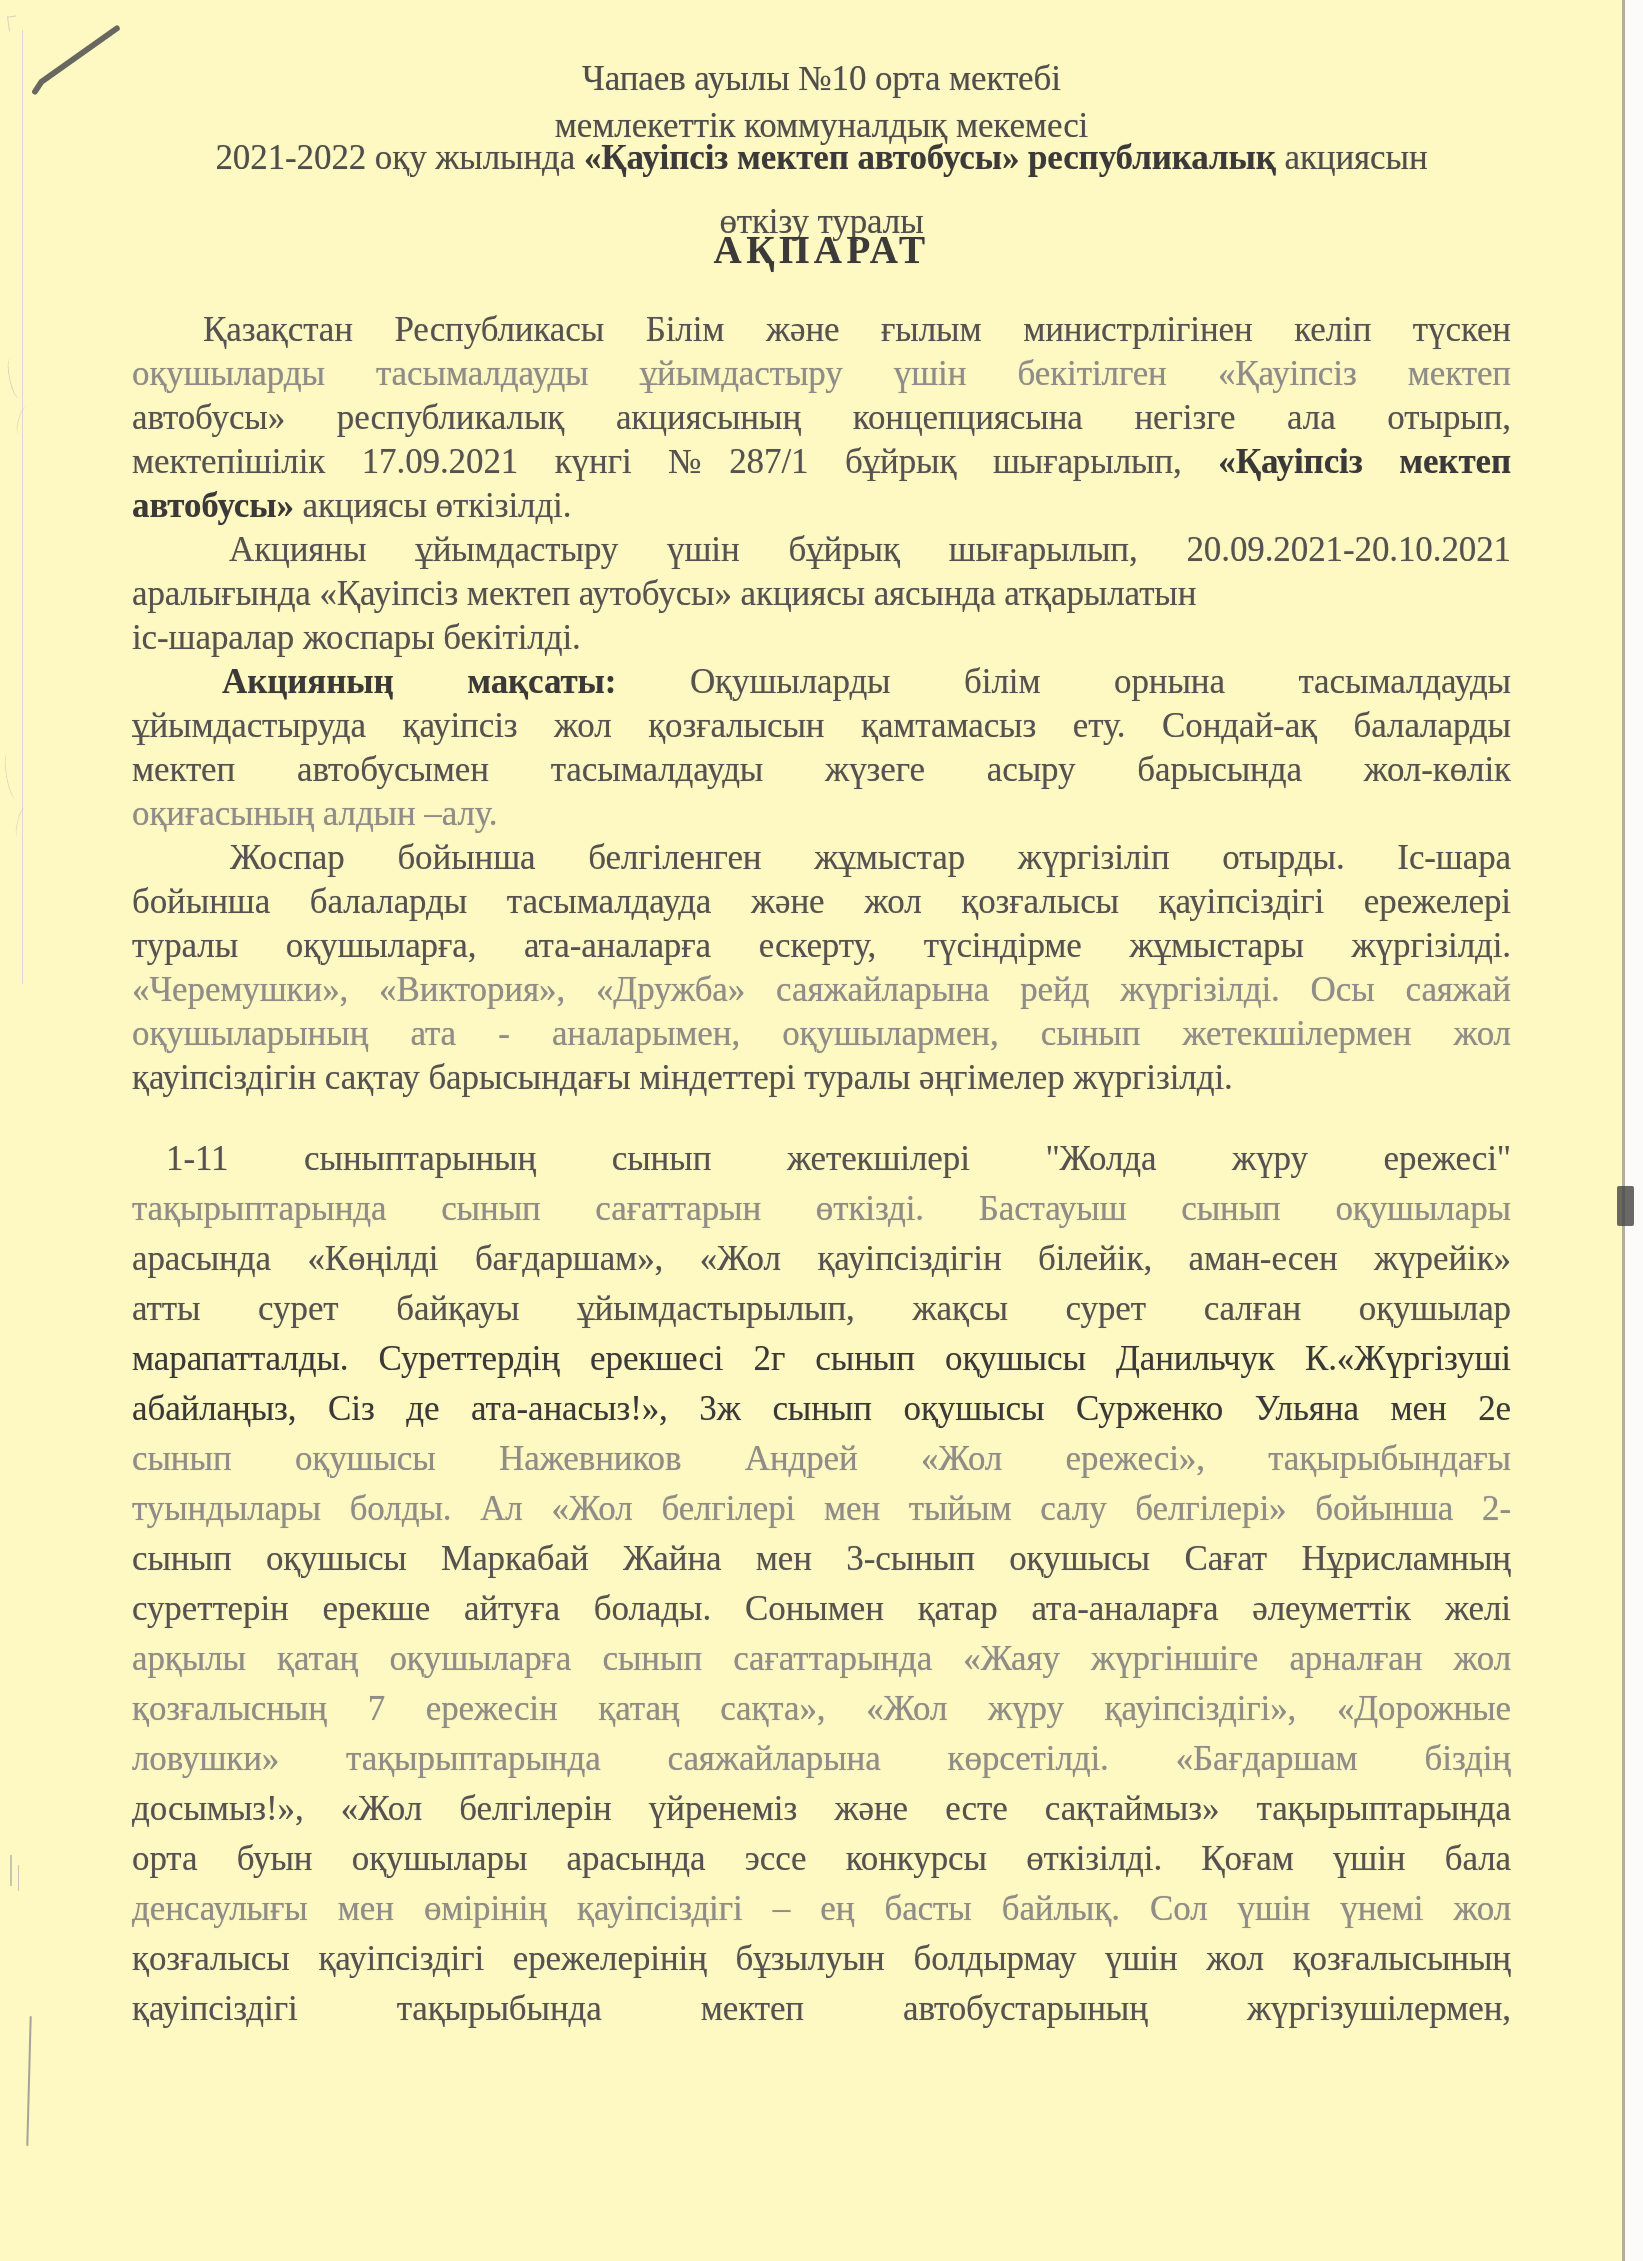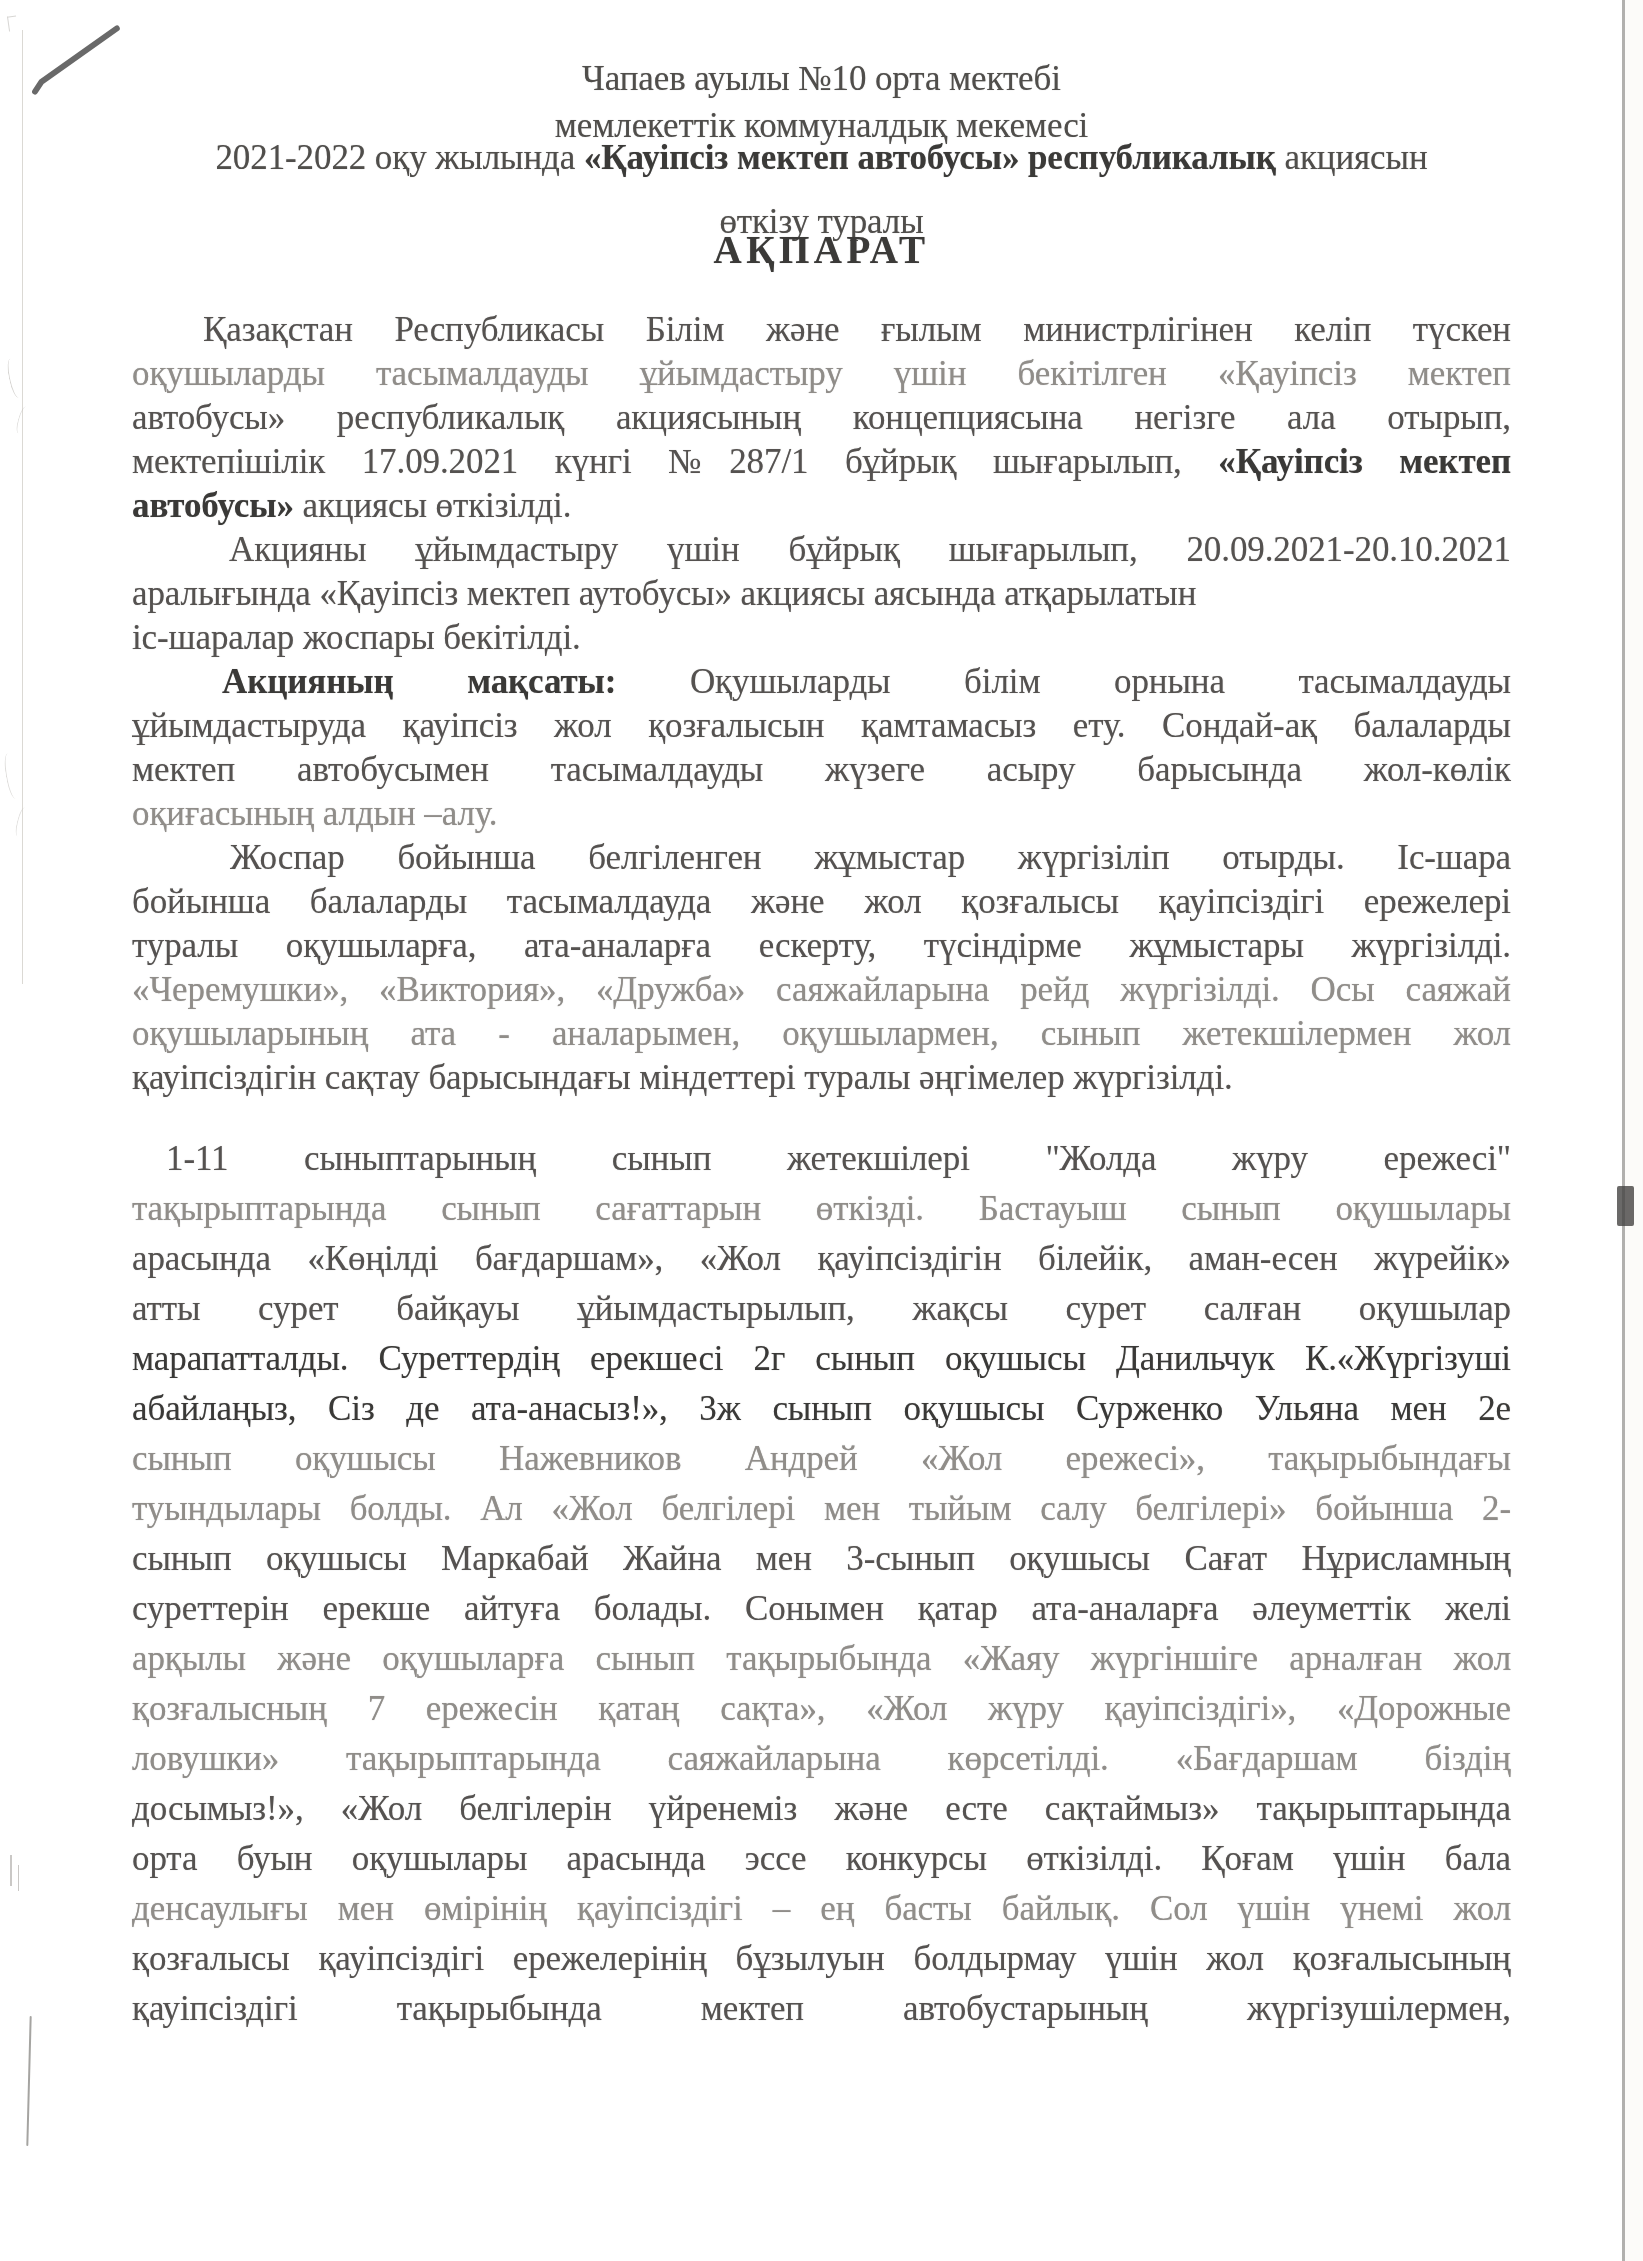--- a/index.html
+++ b/index.html
@@ -1,19 +1,19 @@
 <!DOCTYPE html>
 <html style="font-size:10.3px"><head>
 <meta charset="utf-8">
 <style>
   html,body{margin:0;padding:0;background:#e8e8e8;}
   .page{
     position:relative;
     width:1644px;height:2261px;
-    background:#ffffff;
+    background:#fef9c3;
     overflow:hidden;
     font-family:"Liberation Serif","DejaVu Serif",serif;
     color:#555250;
   }
   
   .h-line{
     position:absolute;left:132px;width:1379px;
     text-align:center;
     font-size:35px;line-height:43px;height:43px;
     letter-spacing:-0.1px;
@@ -125,21 +125,21 @@
         <div class="ln"><span>1-11 сыныптарының сынып жетекшілері "Жолда жүру ережесі"</span></div>
         <div class="ln light"><span>тақырыптарында сынып сағаттарын өткізді. Бастауыш сынып оқушылары</span></div>
         <div class="ln"><span>арасында «Көңілді бағдаршам», «Жол қауіпсіздігін білейік, аман-есен жүрейік»</span></div>
         <div class="ln"><span>атты сурет байқауы ұйымдастырылып, жақсы сурет салған оқушылар</span></div>
         <div class="ln dark"><span>марапатталды. Суреттердің ерекшесі 2г сынып оқушысы Данильчук К.«Жүргізуші</span></div>
         <div class="ln dark"><span>абайлаңыз, Сіз де ата-анасыз!», 3ж сынып оқушысы Сурженко Ульяна мен 2е</span></div>
         <div class="ln light"><span>сынып оқушысы Нажевников Андрей «Жол ережесі», тақырыбындағы</span></div>
         <div class="ln light"><span>туындылары болды. Ал «Жол белгілері мен тыйым салу белгілері» бойынша 2-</span></div>
         <div class="ln"><span>сынып оқушысы Маркабай Жайна мен 3-сынып оқушысы Сағат Нұрисламның</span></div>
         <div class="ln"><span>суреттерін ерекше айтуға болады. Сонымен қатар ата-аналарға әлеуметтік желі</span></div>
-        <div class="ln light"><span>арқылы және оқушыларға сынып тақырыбында «Жаяу жүргіншіге арналған жол</span></div>
+        <div class="ln light"><span>арқылы қатаң оқушыларға сынып сағаттарында «Жаяу жүргіншіге арналған жол</span></div>
         <div class="ln light"><span>қозғалысның 7 ережесін қатаң сақта», «Жол жүру қауіпсіздігі», «Дорожные</span></div>
         <div class="ln light"><span>ловушки» тақырыптарында саяжайларына көрсетілді. «Бағдаршам біздің</span></div>
         <div class="ln"><span>досымыз!», «Жол белгілерін үйренеміз және есте сақтаймыз» тақырыптарында</span></div>
         <div class="ln"><span>орта буын оқушылары арасында эссе конкурсы өткізілді. Қоғам үшін бала</span></div>
         <div class="ln light"><span>денсаулығы мен өмірінің қауіпсіздігі – ең басты байлық. Сол үшін үнемі жол</span></div>
         <div class="ln"><span>қозғалысы қауіпсіздігі ережелерінің бұзылуын болдырмау үшін жол қозғалысының</span></div>
         <div class="ln"><span>қауіпсіздігі тақырыбында мектеп автобустарының жүргізушілермен,</span></div>
       </div>
     </div>
 

